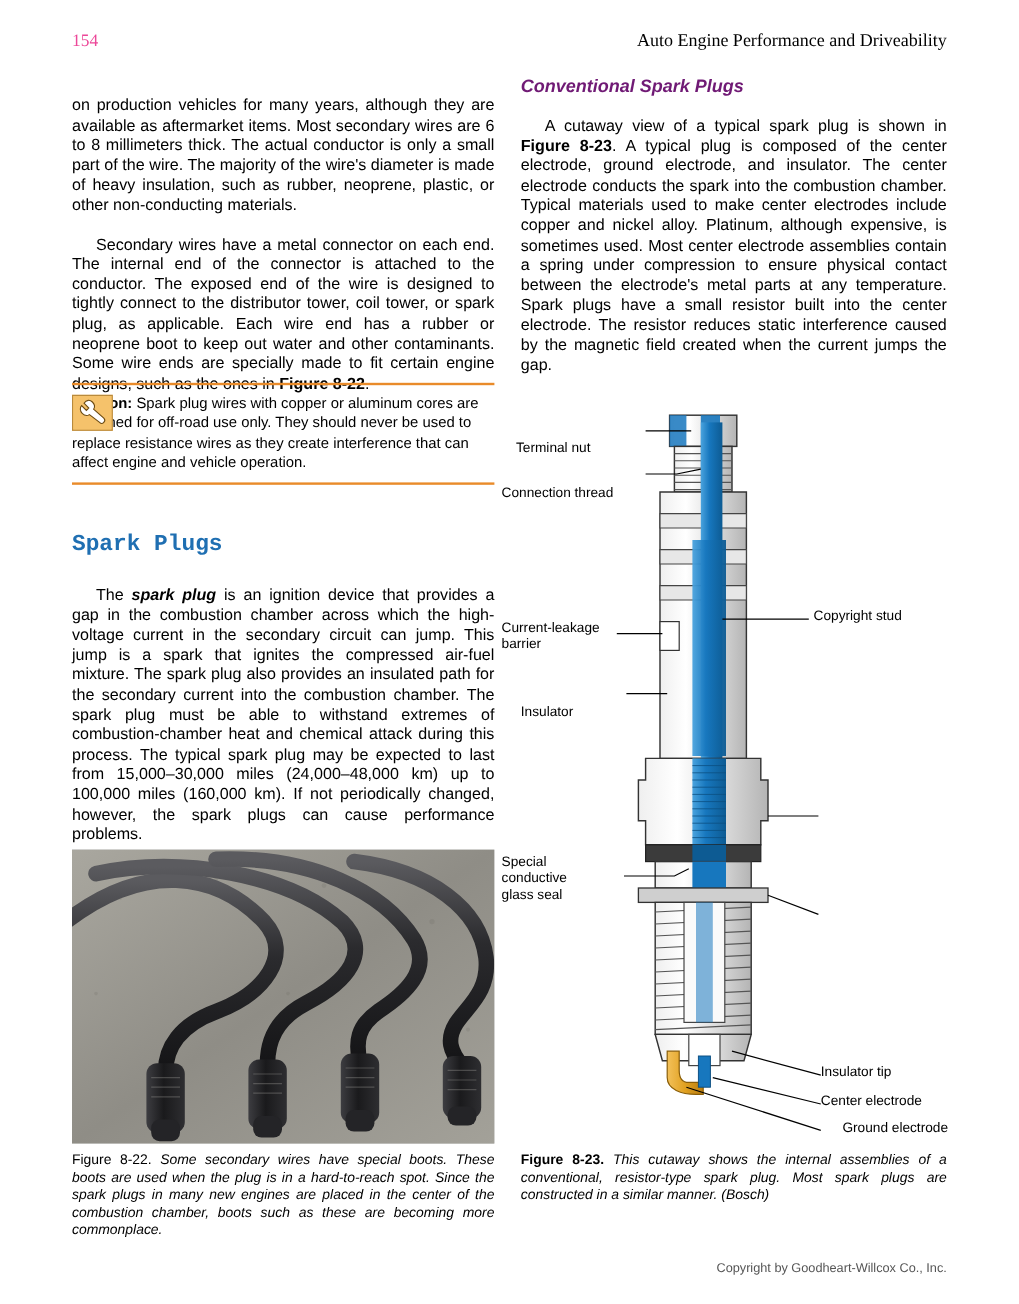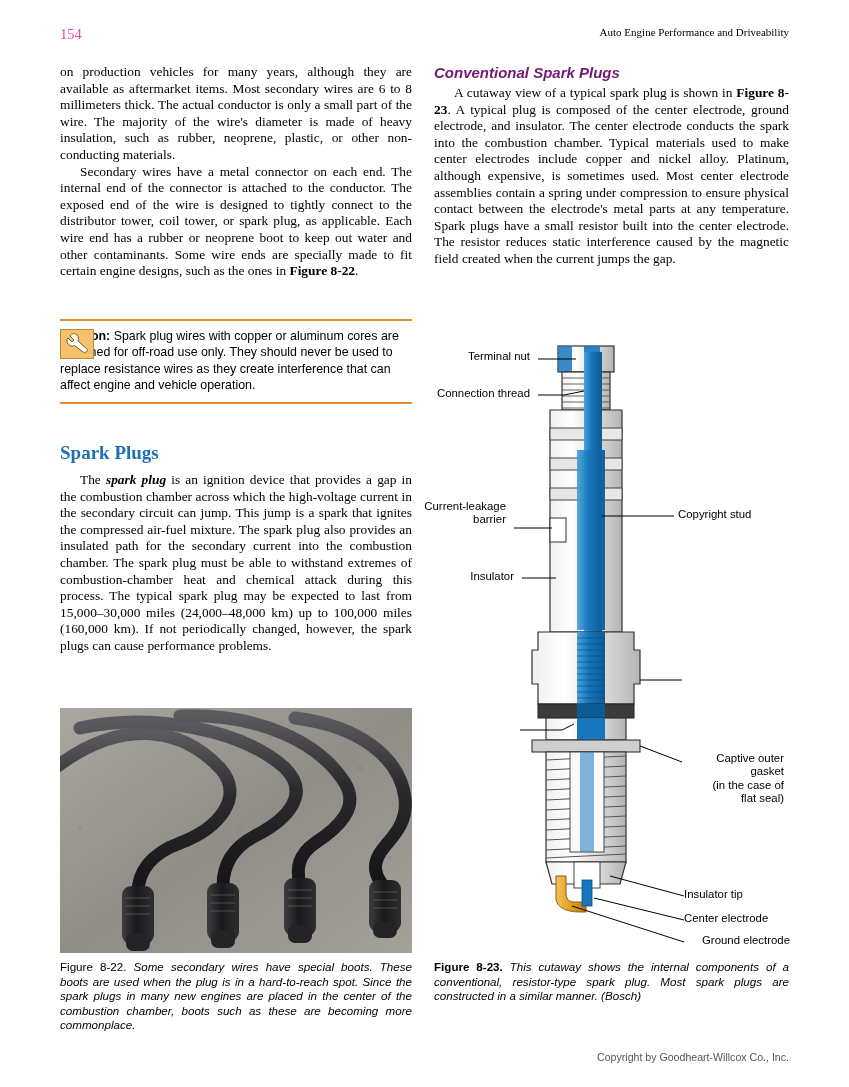--- a/index.html
+++ b/index.html
@@ -27,44 +27,44 @@
     left: 60px;
     top: 26px;
     font-size: 14.5px;
     font-family: "Liberation Serif", serif;
     color: #ec4899;
   }
   .running-head {
     position: absolute;
     right: 60px;
     top: 26px;
-    font-size: 11px;
+    font-size: 15px;
     font-family: "Liberation Serif", serif;
     color: #000;
     text-align: right;
   }
   
   .col-left {
     position: absolute;
     left: 60px;
     top: 64px;
     width: 352px;
   }
   .col-right {
     position: absolute;
     left: 434px;
     top: 64px;
     width: 355px;
   }
   p.body {
-    margin: 0 0 0 0;
+    margin: 16px 0 0 0;
     font-size: 13.4px;
     line-height: 16.6px;
     text-align: justify;
-    font-family: Liberation Serif, serif;
+    font-family: Liberation Sans, sans-serif;
   }
   p.body.indent {
     text-indent: 20px;
   }
   .bold { font-weight: bold; }
   .bolditalic { font-weight: bold; font-style: italic; }
 
   
   .caution {
     position: absolute;
@@ -100,21 +100,21 @@
   }
   .caution-text .lead {
     font-weight: bold;
   }
 
   
   .section-head {
     position: absolute;
     left: 60px;
     top: 442px;
-    font-family: Liberation Serif, serif;
+    font-family: Liberation Mono, monospace;
     font-weight: bold;
     font-size: 19px;
     color: #1F6FB2;
   }
   .sub-head {
     font-family: "Liberation Sans", sans-serif;
     font-weight: bold;
     font-style: italic;
     font-size: 15px;
     color: #701a75;
@@ -171,21 +171,21 @@
     height: 620px;
   }
   .figure-area svg { display: block; }
   .callout {
     position: absolute;
     font-family: "Liberation Sans", sans-serif;
     font-size: 11.4px;
     line-height: 13.4px;
     color: #000;
   }
-  .callout.right { text-align: right; }
+  .callout.right { text-align: left; margin-top: 18px; }
   .callout.left { text-align: left; }
 
   
   .copyright {
     position: absolute;
     right: 60px;
     bottom: 24px;
     font-family: "Liberation Sans", sans-serif;
     font-size: 10.6px;
     color: #555;
@@ -393,30 +393,29 @@
 
         <path d="M250 610 L138 574"></path>
       </g>
     </svg>
 
     <div class="callout right" style="left:-4px; top:18px; width:100px;">Terminal nut</div>
     <div class="callout right" style="left:-16px; top:55px; width:112px;">Connection thread</div>
     <div class="callout right" style="left:-16px; top:168px; width:88px; white-space:pre-line;">Current-leakage
 barrier</div>
     <div class="callout right" style="left:0px; top:238px; width:80px;">Insulator</div>
+    <div class="callout right" style="left:-16px; top:363px; width:94px; white-space:pre-line;">Special
+conductive
+glass seal</div>
 
     <div class="callout left" style="left:244px; top:176px; width:110px;">Copyright stud</div>
-    <div class="callout right" style="left:240px; top:420px; width:110px; white-space:pre-line;">Captive outer
-gasket
-(in the case of
-flat seal)</div>
     <div class="callout left" style="left:250px; top:556px; width:104px;">Insulator tip</div>
     <div class="callout left" style="left:250px; top:580px; width:110px;">Center electrode</div>
     <div class="callout left" style="left:268px; top:602px; width:110px;">Ground electrode</div>
   </div>
 
   <div class="fig-caption-right">
-    <span class="fignum">Figure 8-23.</span><span> This cutaway shows the internal components of a conventional, resistor-type spark plug. Most spark plugs are constructed in a similar manner. (Bosch)</span>
+    <span class="fignum">Figure 8-23.</span><span> This cutaway shows the internal assemblies of a conventional, resistor-type spark plug. Most spark plugs are constructed in a similar manner. (Bosch)</span>
   </div>
 
   <div class="copyright">Copyright by Goodheart-Willcox Co., Inc.</div>
 
 </div>
 
 </body></html>

